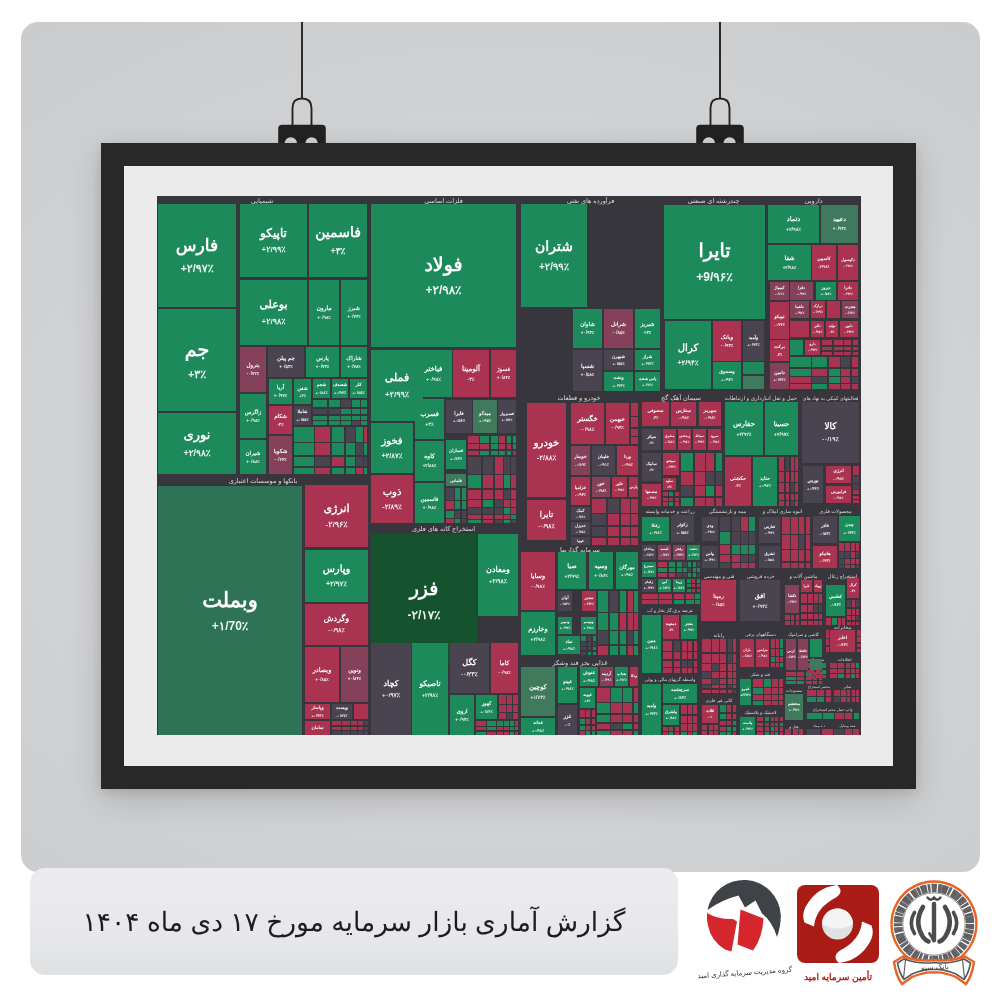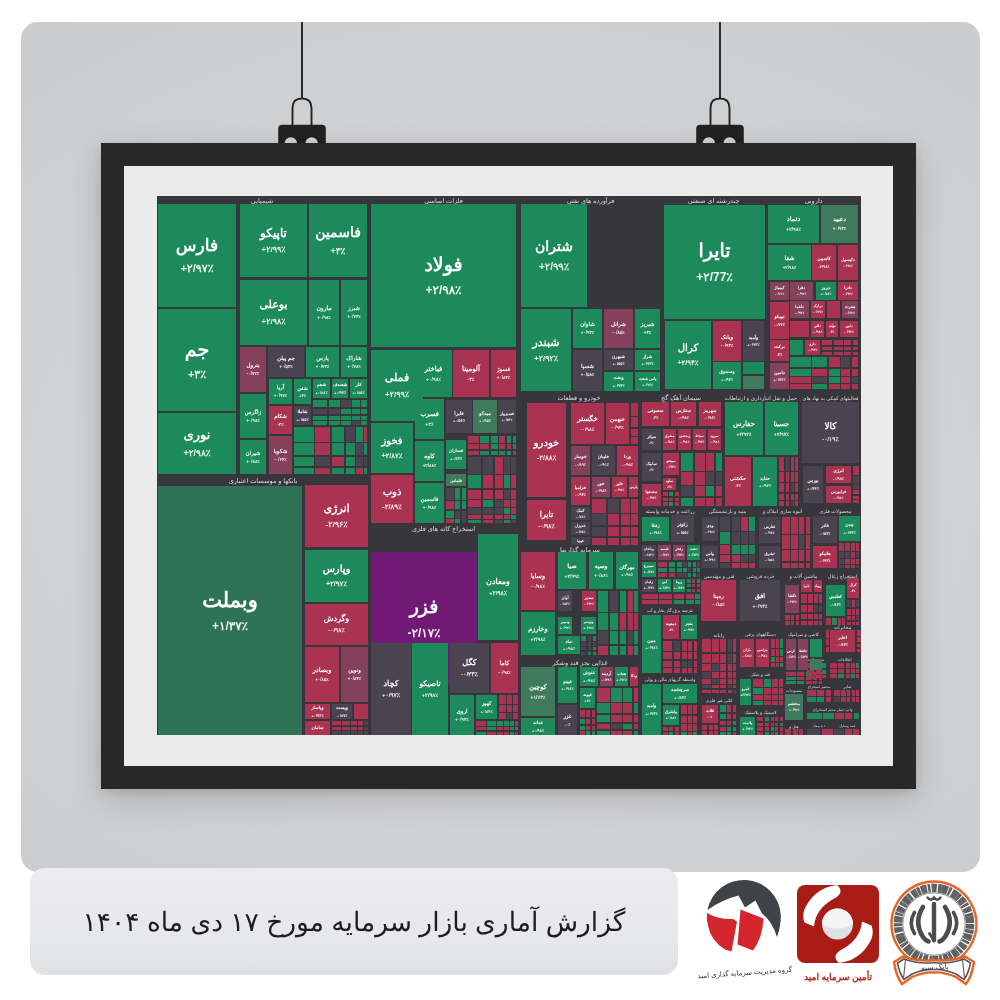--- a/index.html
+++ b/index.html
@@ -947,21 +947,21 @@
       <em style="font-size:4px">+۰/۵۵٪</em>
     </b>
 
 <b style="left:112px;top:240px;width:23px;height:38px;background:#86415a">
       <span style="font-size:5.5px">شکوبا</span>
       <em style="font-size:4.5px">-۰/۶۴٪</em>
     </b>
 
 <b style="left:1px;top:290px;width:144px;height:249px;background:#2e7355">
       <span style="font-size:21px">وبملت</span>
-      <em style="font-size:12px">+۱/۳۷٪</em>
+      <em style="font-size:12px">+۱/70٪</em>
     </b>
 
 <b style="left:148px;top:289px;width:63px;height:62px;background:#a93350">
       <span style="font-size:11px">انرژی</span>
       <em style="font-size:8px">-۲/۹۶٪</em>
     </b>
 
 <b style="left:148px;top:354px;width:63px;height:52px;background:#1d8a5c">
       <span style="font-size:10px">وپارس</span>
       <em style="font-size:7px">+۲/۹۷٪</em>
@@ -1065,26 +1065,26 @@
 <b style="left:214px;top:279px;width:42px;height:48px;background:#a93350">
       <span style="font-size:10px">ذوب</span>
       <em style="font-size:7px">-۲/۸۹٪</em>
     </b>
 
 <b style="left:258px;top:287px;width:29px;height:40px;background:#1d8a5c">
       <span style="font-size:5.5px">فاسمین</span>
       <em style="font-size:4.5px">+۰/۹۸٪</em>
     </b>
 
-<b style="left:214px;top:356px;width:106px;height:132px;background:#701a75">
+<b style="left:214px;top:338px;width:106px;height:132px;background:#14532d">
       <span style="font-size:19px">فزر</span>
       <em style="font-size:12px">-۲/۱۷٪</em>
     </b>
 
-<b style="left:321px;top:338px;width:40px;height:106px;background:#1d8a5c">
+<b style="left:321px;top:338px;width:40px;height:82px;background:#1d8a5c">
       <span style="font-size:8px">ومعادن</span>
       <em style="font-size:6px">+۲/۹۸٪</em>
     </b>
 
 <b style="left:214px;top:447px;width:40px;height:92px;background:#4a4450">
       <span style="font-size:8px">کچاد</span>
       <em style="font-size:6px">+۰/۹۷٪</em>
     </b>
 
 <b style="left:255px;top:447px;width:36px;height:92px;background:#1d8a5c">
@@ -1111,24 +1111,20 @@
       <span style="font-size:5px">کهور</span>
       <em style="font-size:4px">+۰/۸۴٪</em>
     </b>
 
 <b style="left:364px;top:8px;width:66px;height:103px;background:#1d8a5c">
       <span style="font-size:14px">شتران</span>
       <em style="font-size:10px">+۲/۹۹٪</em>
     </b>
 
 
-<b style="left:364px;top:113px;width:50px;height:82px;background:#1d8a5c">
-      <span style="font-size:11px">شبندر</span>
-      <em style="font-size:8px">+۲/۹۲٪</em>
-    </b>
 
 <b style="left:416px;top:113px;width:29px;height:39px;background:#1d8a5c">
       <span style="font-size:5.5px">شاوان</span>
       <em style="font-size:4.5px">+۰/۹۳٪</em>
     </b>
 
 <b style="left:447px;top:113px;width:29px;height:39px;background:#86415a">
       <span style="font-size:5.5px">شرانل</span>
       <em style="font-size:4.5px">-۰/۸۵٪</em>
     </b>
@@ -1320,21 +1316,21 @@
       <em style="font-size:3.5px">+۳٪</em>
     </b>
 
 <b style="left:401px;top:509px;width:19px;height:30px;background:#4a4450">
       <span style="font-size:5px">غزر</span>
       <em style="font-size:4px">-۰٪</em>
     </b>
 
 <b style="left:507px;top:9px;width:101px;height:114px;background:#1d8a5c">
       <span style="font-size:19px">تایرا</span>
-      <em style="font-size:12px">+۲/77٪</em>
+      <em style="font-size:12px">+9/۹۶٪</em>
     </b>
 
 <b style="left:508px;top:125px;width:46px;height:68px;background:#1d8a5c">
       <span style="font-size:10px">کرال</span>
       <em style="font-size:7px">+۲/۹۴٪</em>
     </b>
 
 <b style="left:556px;top:125px;width:28px;height:40px;background:#a93350">
       <span style="font-size:5.5px">وبانک</span>
       <em style="font-size:4.5px">-۰/۹۳٪</em>

